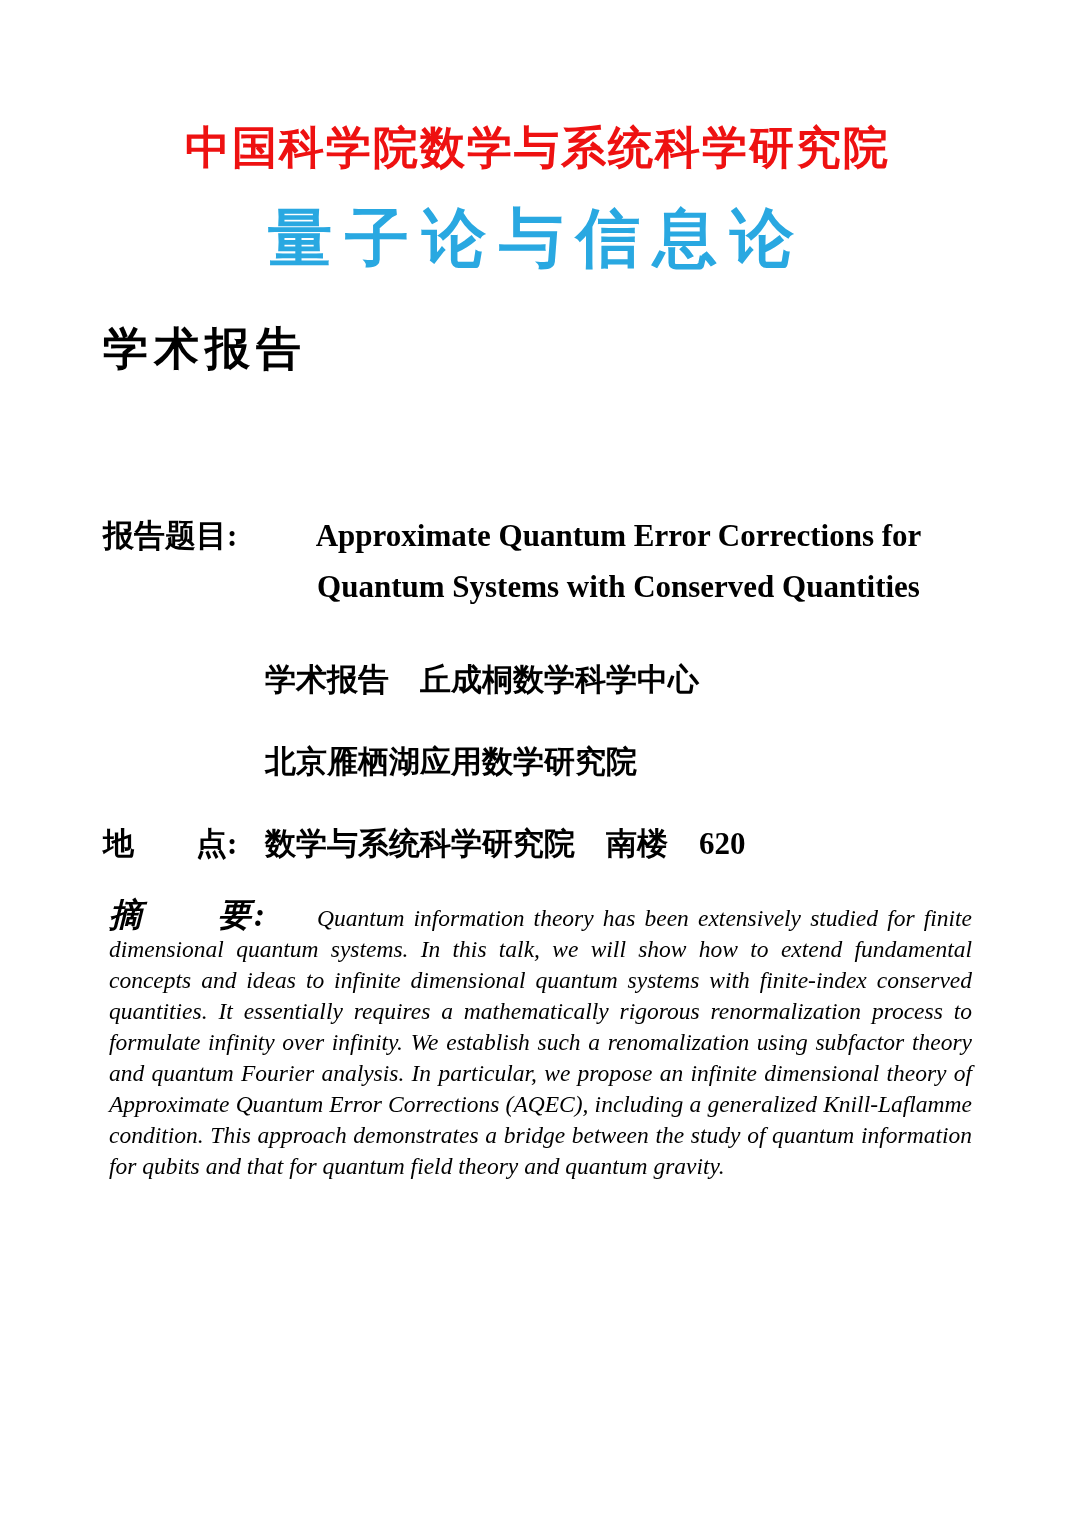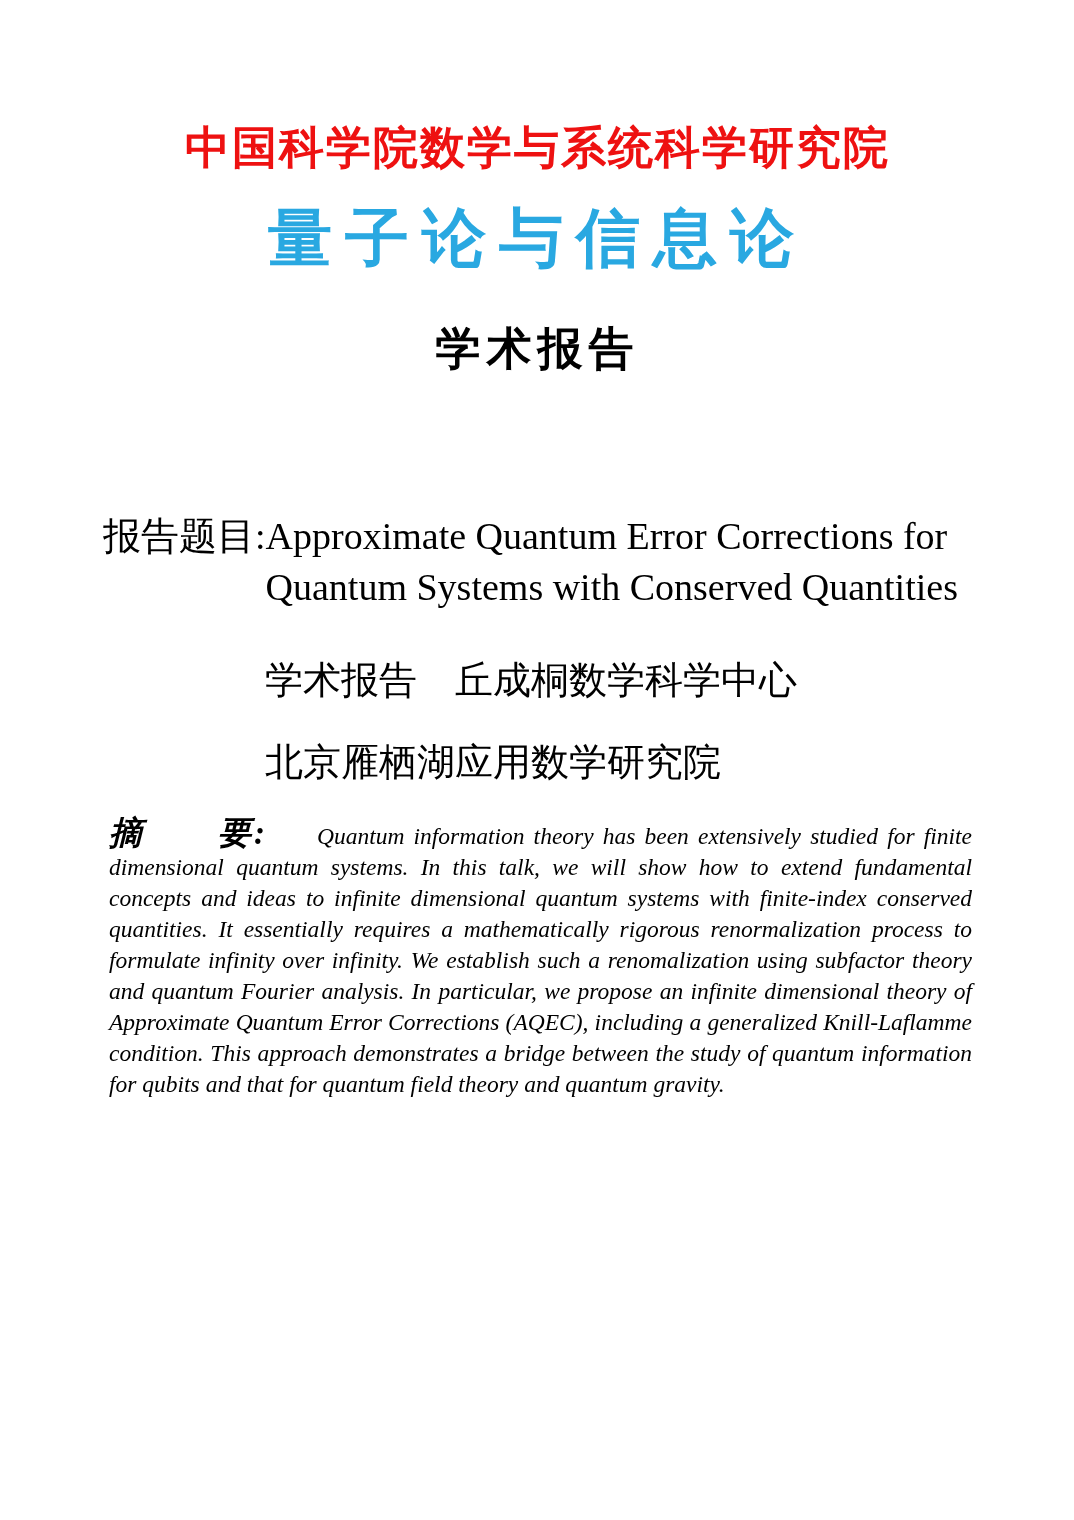--- a/index.html
+++ b/index.html
@@ -39,50 +39,50 @@
     text-align: center;
     color: var(--accent-blue);
     font-size: 64px;
     font-weight: bold;
     letter-spacing: 13px;
     line-height: 74px;
     white-space: nowrap;
   }
   .event-type {
     margin-top: 44px;
-    text-align: center;
     color: #000;
     font-size: 45px;
     font-weight: bold;
     letter-spacing: 6px;
     line-height: 58px;
     white-space: nowrap;
   }
   .info-rows {
     margin-top: 138px;
   }
   .row {
     display: flex;
     align-items: flex-start;
-    font-size: 38px;
-    font-weight: normal;
+    font-size: 31px;
+    font-weight: bold;
     line-height: 40px;
     margin-top: 42px;
   }
   .row:first-child { margin-top: 0; }
   .row .label {
     flex: 0 0 162px;
     white-space: pre;
   }
   .row .content {
     flex: 1 1 auto;
   }
   .title-row .content div {
     line-height: 62px;
     margin-top: -11px;
+    text-align: center;
   }
   .abstract {
     margin: 36px 0 0 6px;
     text-align: justify;
     font-size: 23.5px;
     font-weight: normal;
     line-height: 31px;
     font-style: italic;
   }
   .abstract .abs-label {
@@ -121,20 +121,24 @@
       <span class="label"></span>
       <div class="content">学术报告　丘成桐数学科学中心</div>
     </div>
 
     <div class="row">
       <span class="label"></span>
       <div class="content">北京雁栖湖应用数学研究院</div>
     </div>
 
 
+    <div class="row">
+      <span class="label">地　　点:</span>
+      <div class="content">数学与系统科学研究院　南楼　620</div>
+    </div>
 
   </div>
 
   <p class="abstract">
     <span class="abs-label">摘　　要:</span><span class="abs-spacer"></span><span>Quantum information theory has been extensively studied for finite dimensional quantum systems. In this talk, we will show how to extend fundamental concepts and ideas to infinite dimensional quantum systems with finite-index conserved quantities. It essentially requires a mathematically rigorous renormalization process to formulate infinity over infinity. We establish such a renomalization using subfactor theory and quantum Fourier analysis. In particular, we propose an infinite dimensional theory of Approximate Quantum Error Corrections (AQEC), including a generalized Knill-Laflamme condition. This approach demonstrates a bridge between the study of quantum information for qubits and that for quantum field theory and quantum gravity.</span>
   </p>
 
 </div>
 
 </body></html>

